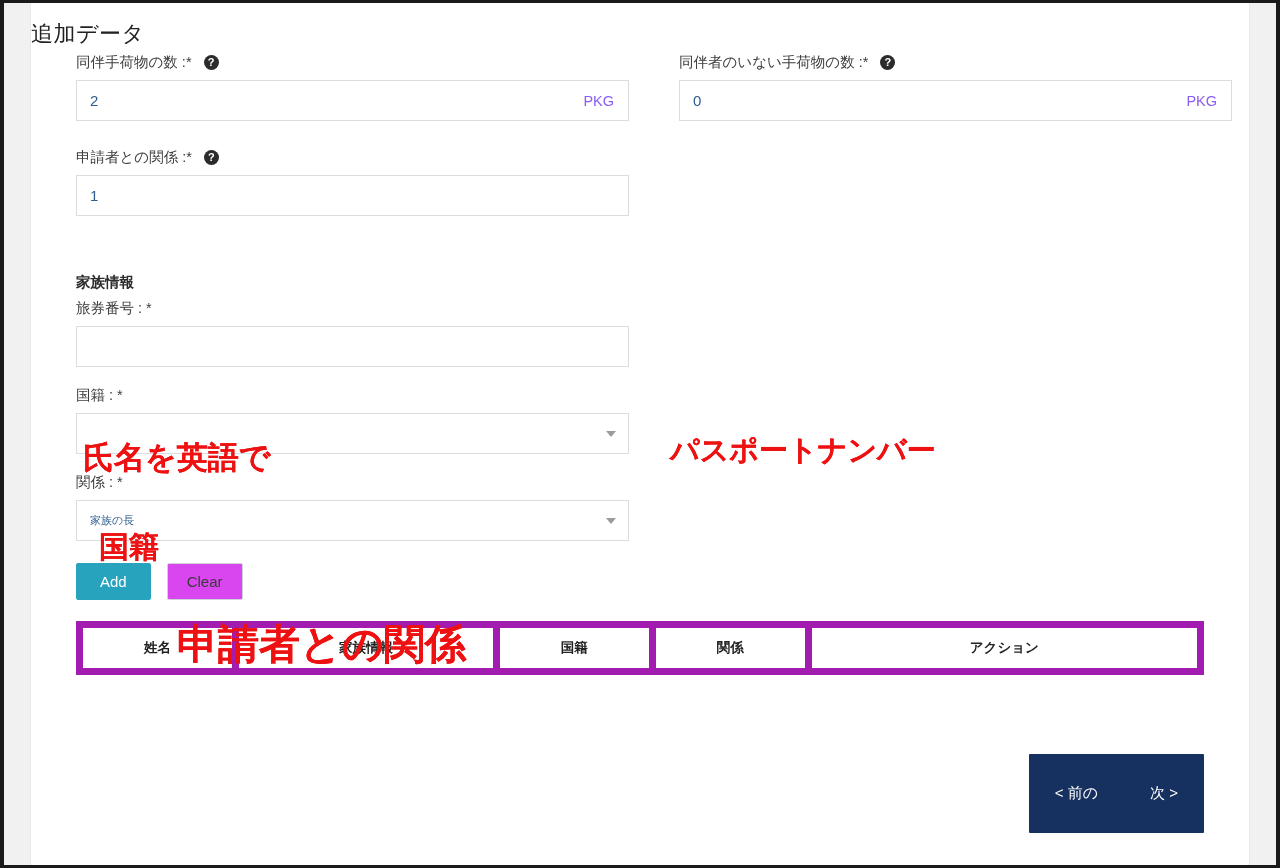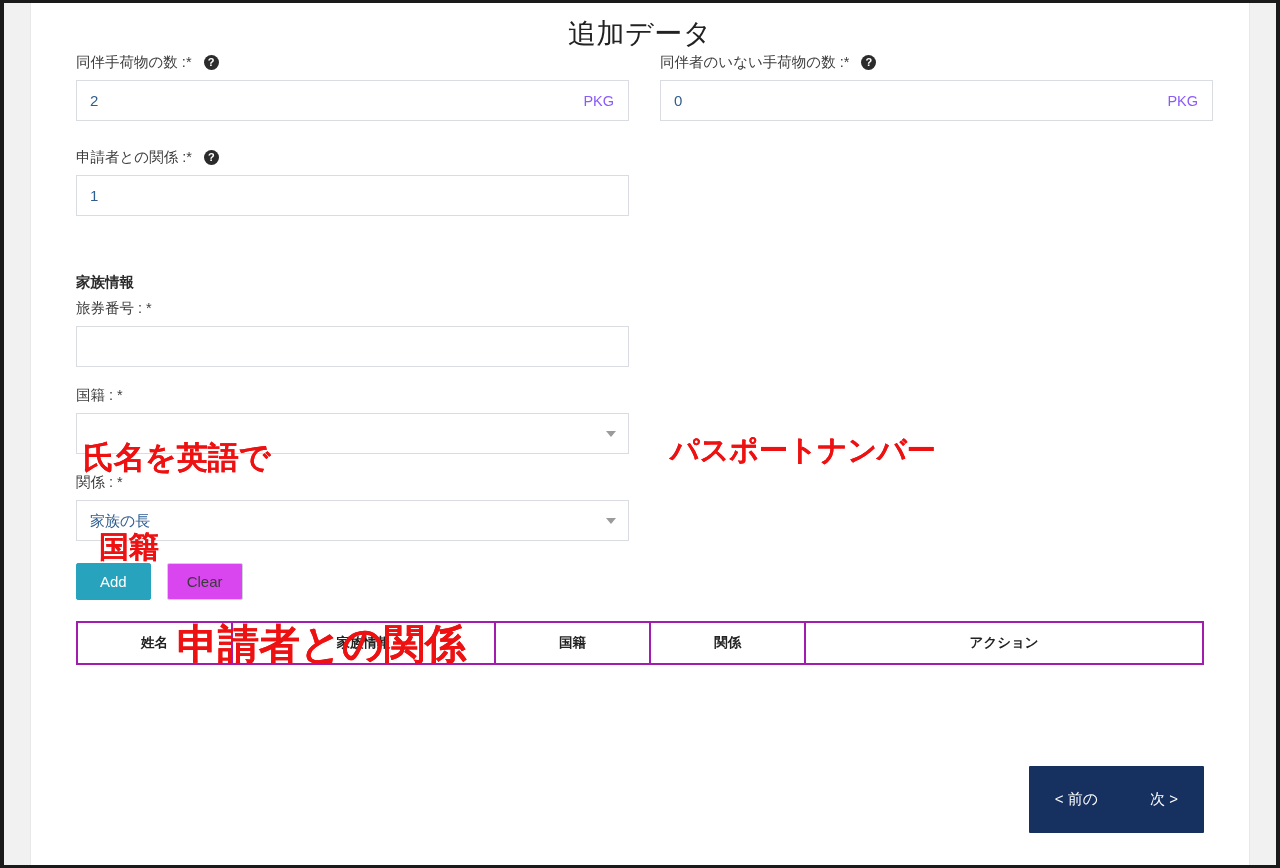--- a/index.html
+++ b/index.html
@@ -43,39 +43,38 @@
     position: absolute;
     left: 27px;
     right: 27px;
     top: 0;
     bottom: 0;
     background: #ffffff;
     overflow: hidden;
   }
 
   .page-title {
-    text-align: center;
-    font-size: 28px;
+    font-size: 22px;
     font-weight: 400;
     color: #222222;
     letter-spacing: 0.5px;
     margin: 8px 0 0 0;
     padding-top: 6px;
     height: 36px;
     line-height: 34px;
   }
 
   .form-body {
     padding: 0 45px;
     position: relative;
   }
 
   .row {
     display: flex;
-    gap: 31px;
+    gap: 50px;
     align-items: flex-start;
   }
   .col {
     width: 553px;
     flex: 0 0 553px;
   }
 
   .field-label {
     font-size: 14.5px;
     color: #3c3c3c;
@@ -143,21 +142,21 @@
   
   .select-wrap {
     position: relative;
     height: 41px;
     border: 1px solid #d9dde2;
     background: #ffffff;
     box-sizing: border-box;
     display: flex;
     align-items: center;
     padding: 0 13px;
-    font-size: 15px;
+    font-size: 11px;
     color: #2f5d8e;
     cursor: pointer;
   }
   .select-wrap .sel-value { line-height: 41px; }
   .caret {
     position: absolute;
     right: 12px;
     top: 50%;
     transform: translateY(-50%);
     width: 0; height: 0;
@@ -214,21 +213,21 @@
   }
 
   
   table.family-table {
     width: 100%;
     border-collapse: collapse;
     margin-top: 21px;
     table-layout: fixed;
   }
   table.family-table th {
-    border: 2px solid #a21caf;
+    border: 7px solid #a21caf;
     font-size: 13.5px;
     font-weight: bold;
     color: #222222;
     text-align: center;
     padding: 11px 4px;
     background: #ffffff;
   }
 
   
   .nav-bar {
@@ -239,21 +238,21 @@
   }
   .nav-group {
     background: #16305f;
     display: flex;
     align-items: center;
     border-radius: 1px;
   }
   .nav-btn {
     color: #ffffff;
     font-size: 15px;
-    padding: 24px 26px;
+    padding: 30px 26px;
     cursor: pointer;
     white-space: nowrap;
     background: transparent;
     border: 0;
     font-family: "Liberation Sans", "DejaVu Sans", sans-serif;
   }
 </style>
 </head>
 <body>
 

